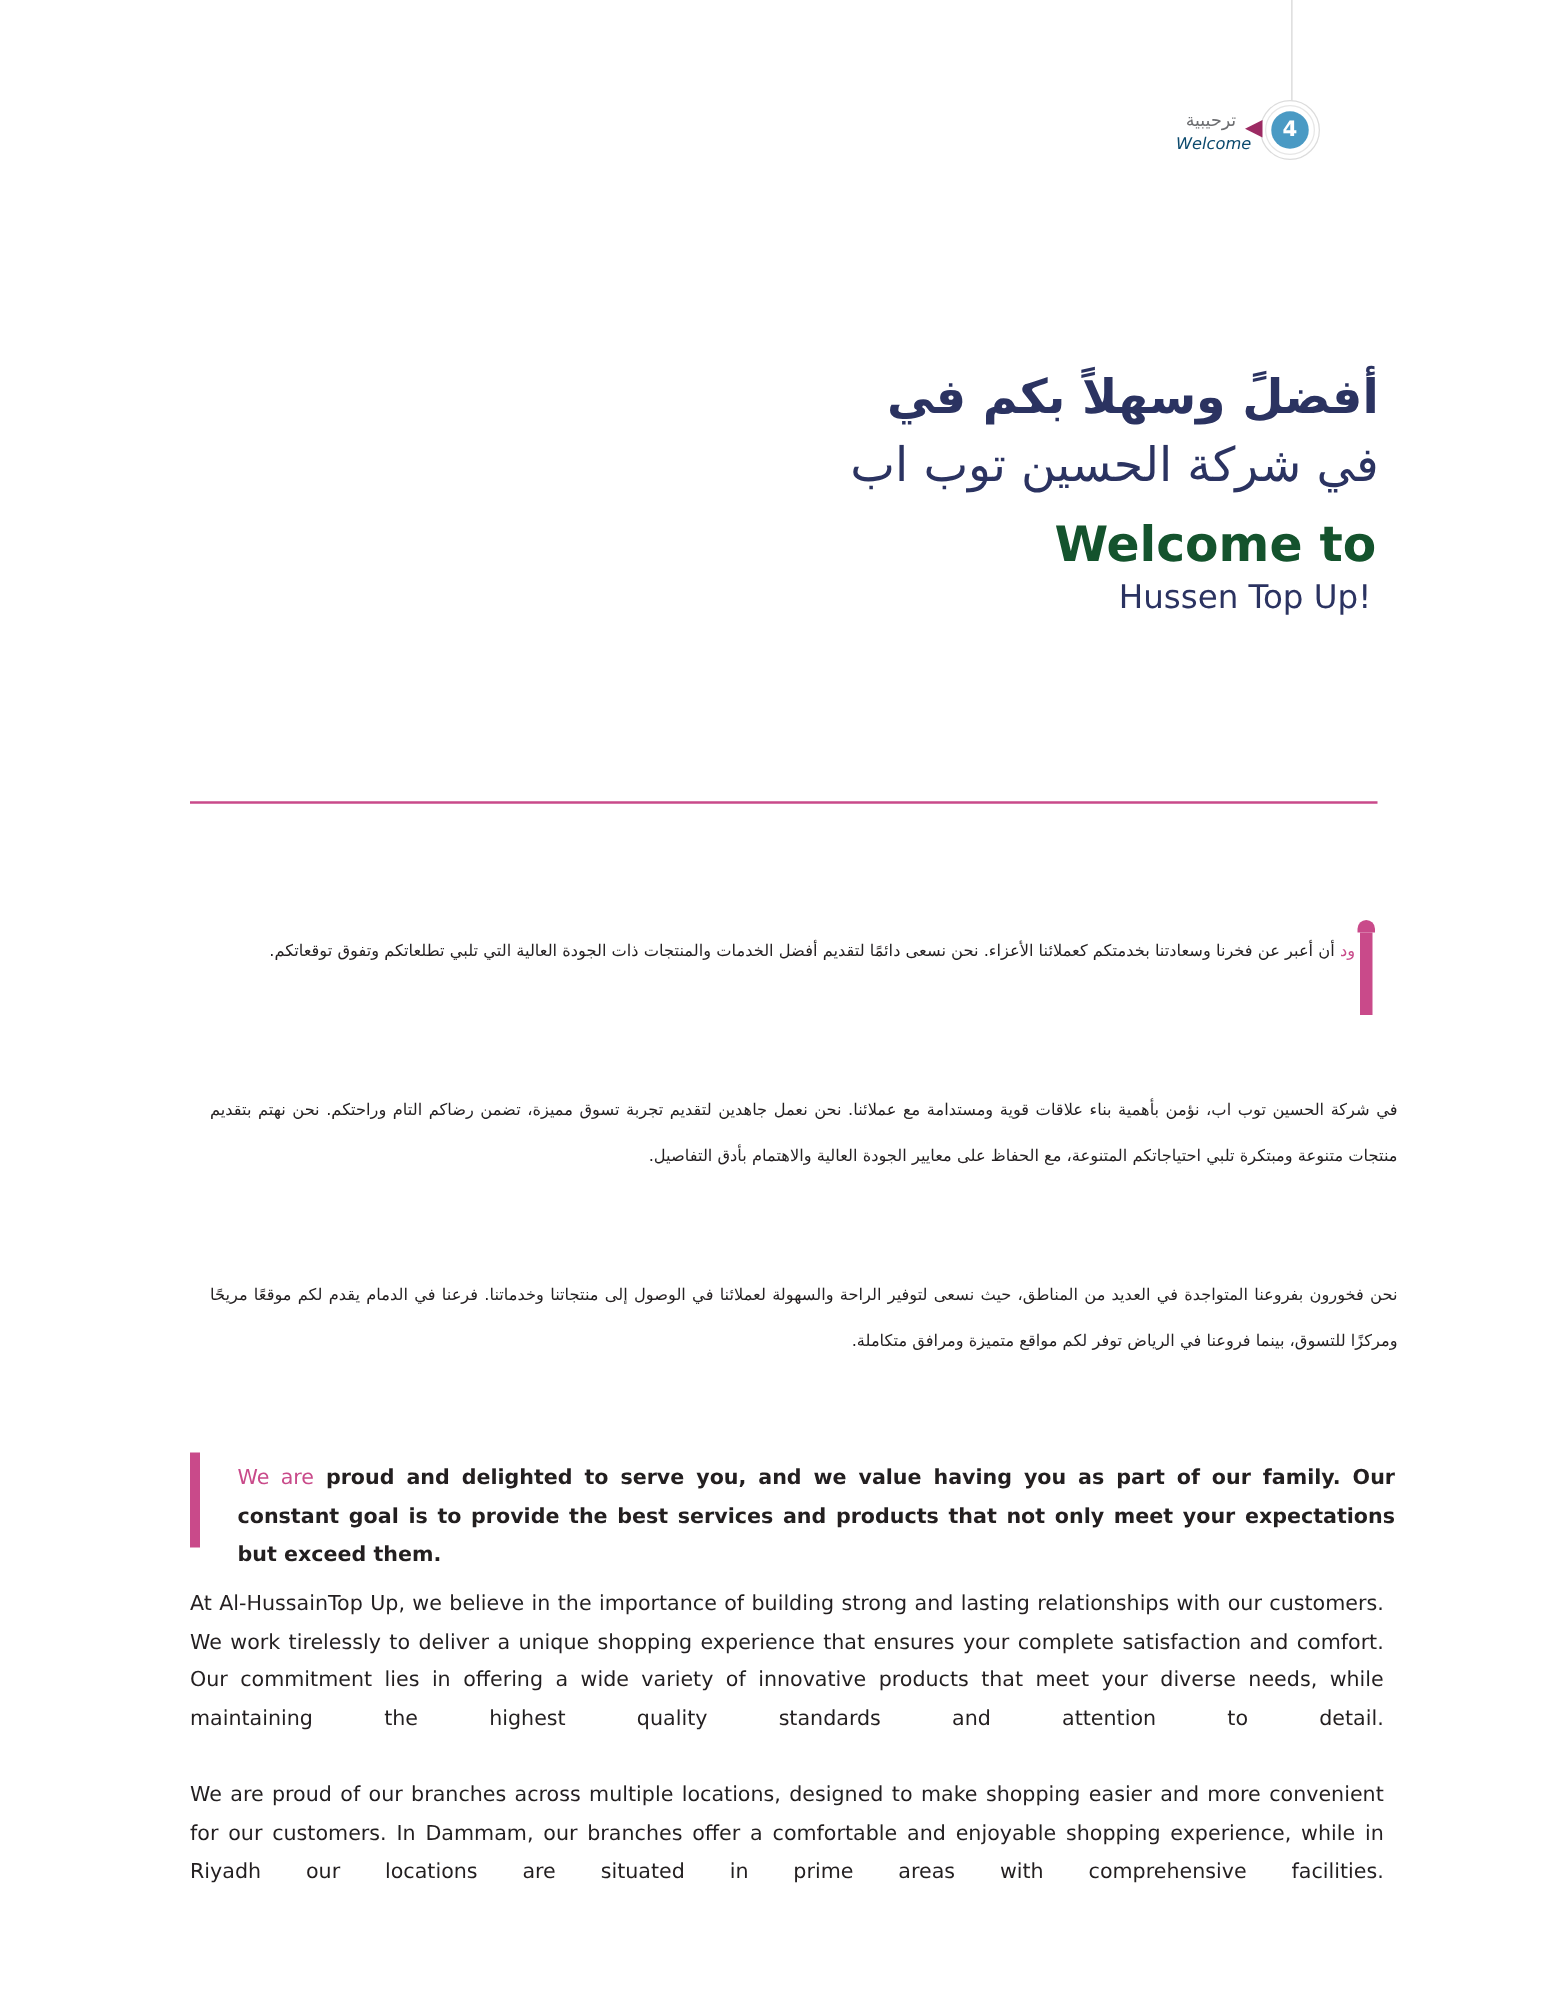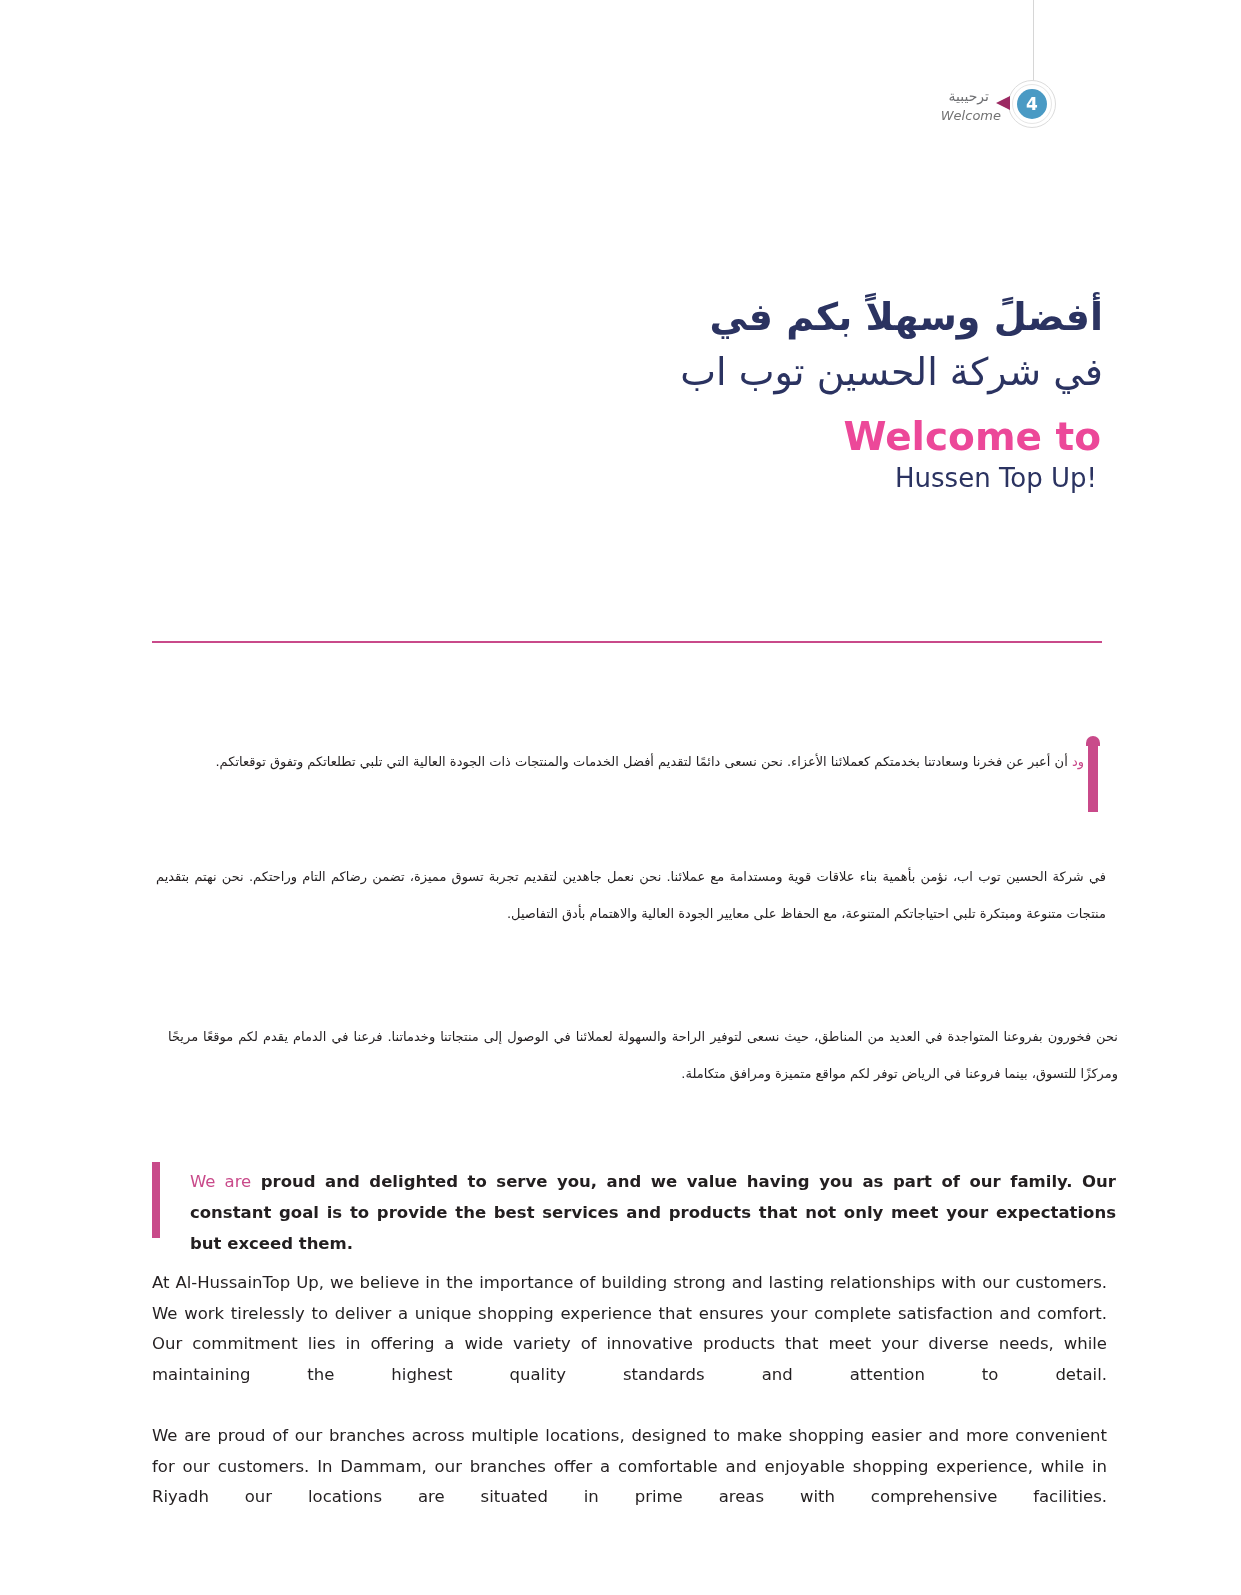--- a/index.html
+++ b/index.html
@@ -4,25 +4,25 @@
   <style>
     html, body { margin: 0; padding: 0; background: #ffffff; }
     body { width: 1241px; height: 1595px; position: relative; overflow: hidden; font-family: "DejaVu Sans", sans-serif; color: #231f20; }
 
     .vline { position: absolute; left: 1033px; top: 0; width: 1px; height: 82px; background: #d6d6d6; }
     .badge-ring { position: absolute; left: 1008px; top: 80px; width: 48px; height: 48px; border-radius: 50%; border: 1px solid #dcdcdc; box-sizing: border-box; background:#fff; }
     .badge-ring2 { position: absolute; left: 1012px; top: 84px; width: 40px; height: 40px; border-radius: 50%; border: 1px solid #e6e6e6; box-sizing: border-box; }
     .badge { position: absolute; left: 1017px; top: 89px; width: 30px; height: 30px; border-radius: 50%; background: #4a9ac4; color: #fff; font-family: "DejaVu Sans", sans-serif; font-weight: bold; font-size: 17px; line-height: 30px; text-align: center; }
     .pointer { position: absolute; left: 996px; top: 96px; width: 0; height: 0; border-top: 7px solid transparent; border-bottom: 7px solid transparent; border-right: 14px solid #9c2a63; }
     .section-ar { position: absolute; right: 252px; top: 88px; font-family: Liberation Sans, sans-serif; font-size: 14px; color: #6d6e71; direction: rtl; margin-left: 16px; }
-    .section-en { position: absolute; right: 240px; top: 108px; font-family: "DejaVu Sans", sans-serif; font-style: italic; font-size: 13px; color: #737373; }
+    .section-en { position: absolute; right: 240px; top: 108px; font-family: "DejaVu Sans", sans-serif; font-style: italic; font-size: 13px; color: #0c4a6e; }
 
     .title-ar { position: absolute; right: 138px; top: 295px; direction: rtl; font-family: "DejaVu Sans", sans-serif; font-weight: bold; font-size: 38px; color: #2b3361; line-height: 1.2; }
     .subtitle-ar { position: absolute; right: 138px; top: 350px; direction: rtl; font-family: "DejaVu Sans", sans-serif; font-size: 38px; color: #2b3361; line-height: 1.2; }
-    .title-en { position: absolute; right: 140px; top: 414px; font-family: "DejaVu Sans", sans-serif; font-weight: bold; font-size: 39px; color: #ec4899; line-height: 1.2; }
+    .title-en { position: absolute; right: 140px; top: 414px; font-family: "DejaVu Sans", sans-serif; font-weight: bold; font-size: 39px; color: #14532d; line-height: 1.2; }
     .subtitle-en { position: absolute; right: 144px; top: 463px; font-family: "DejaVu Sans", sans-serif; font-size: 26px; color: #2b3361; line-height: 1.2; margin-left: 44px; }
 
     .divider { position: absolute; left: 152px; top: 641px; width: 950px; height: 2px; background: #c94a8a; }
 
     .ar-block { position: absolute; left: 152px; width: 950px; direction: rtl; text-align: justify; font-family: "DejaVu Sans", sans-serif; font-size: 13px; line-height: 36.5px; color: #231f20; }
     .ar-intro { top: 744px; width: 932px; left: 152px; }
     .ar-p2 { top: 855px; }
     .ar-p3 { top: 1003px; }
     .ar-bar { position: absolute; left: 1088px; top: 746px; width: 10px; height: 66px; background: #c94a8a; }
     .ar-bar-cap { position: absolute; left: 1086px; top: 736px; width: 14px; height: 10px; background: #c94a8a; border-radius: 8px 8px 0 0; }
@@ -48,19 +48,19 @@
 <div class="title-ar">أفضلً وسهلاً بكم في</div>
 <div class="subtitle-ar">في شركة الحسين توب اب</div>
 <div class="title-en">Welcome to</div>
 <div class="subtitle-en">Hussen Top Up!</div>
 
 <div class="divider"></div>
 
 <div class="ar-bar-cap"></div>
 <div class="ar-bar"></div>
 <p class="ar-block ar-intro" style="margin:0;"><span class="accent">ود</span><span> أن أعبر عن فخرنا وسعادتنا بخدمتكم كعملائنا الأعزاء. نحن نسعى دائمًا لتقديم أفضل الخدمات والمنتجات ذات الجودة العالية التي تلبي تطلعاتكم وتفوق توقعاتكم.</span></p>
-<p class="ar-block ar-p2" style="margin:4px;">في شركة الحسين توب اب، نؤمن بأهمية بناء علاقات قوية ومستدامة مع عملائنا. نحن نعمل جاهدين لتقديم تجربة تسوق مميزة، تضمن رضاكم التام وراحتكم. نحن نهتم بتقديم منتجات متنوعة ومبتكرة تلبي احتياجاتكم المتنوعة، مع الحفاظ على معايير الجودة العالية والاهتمام بأدق التفاصيل.</p>
+<p class="ar-block ar-p2" style="margin:16px;">في شركة الحسين توب اب، نؤمن بأهمية بناء علاقات قوية ومستدامة مع عملائنا. نحن نعمل جاهدين لتقديم تجربة تسوق مميزة، تضمن رضاكم التام وراحتكم. نحن نهتم بتقديم منتجات متنوعة ومبتكرة تلبي احتياجاتكم المتنوعة، مع الحفاظ على معايير الجودة العالية والاهتمام بأدق التفاصيل.</p>
 <p class="ar-block ar-p3" style="margin:16px;">نحن فخورون بفروعنا المتواجدة في العديد من المناطق، حيث نسعى لتوفير الراحة والسهولة لعملائنا في الوصول إلى منتجاتنا وخدماتنا. فرعنا في الدمام يقدم لكم موقعًا مريحًا ومركزًا للتسوق، بينما فروعنا في الرياض توفر لكم مواقع متميزة ومرافق متكاملة.</p>
 
 <div class="en-quote-bar"></div>
 <p class="en-quote" style="margin:14px;"><span class="accent" style="font-weight:normal;">We are</span><span> proud and delighted to serve you, and we value having you as part of our family. Our constant goal is to provide the best services and products that not only meet your expectations but exceed them.</span></p>
 <p class="en-block en-p2" style="margin:0;">At Al-HussainTop Up, we believe in the importance of building strong and lasting relationships with our customers. We work tirelessly to deliver a unique shopping experience that ensures your complete satisfaction and comfort. Our commitment lies in offering a wide variety of innovative products that meet your diverse needs, while maintaining the highest quality standards and attention to detail.</p>
 <p class="en-block en-p3" style="margin:0;">We are proud of our branches across multiple locations, designed to make shopping easier and more convenient for our customers. In Dammam, our branches offer a comfortable and enjoyable shopping experience, while in Riyadh our locations are situated in prime areas with comprehensive facilities.</p>
 
 </body></html>

